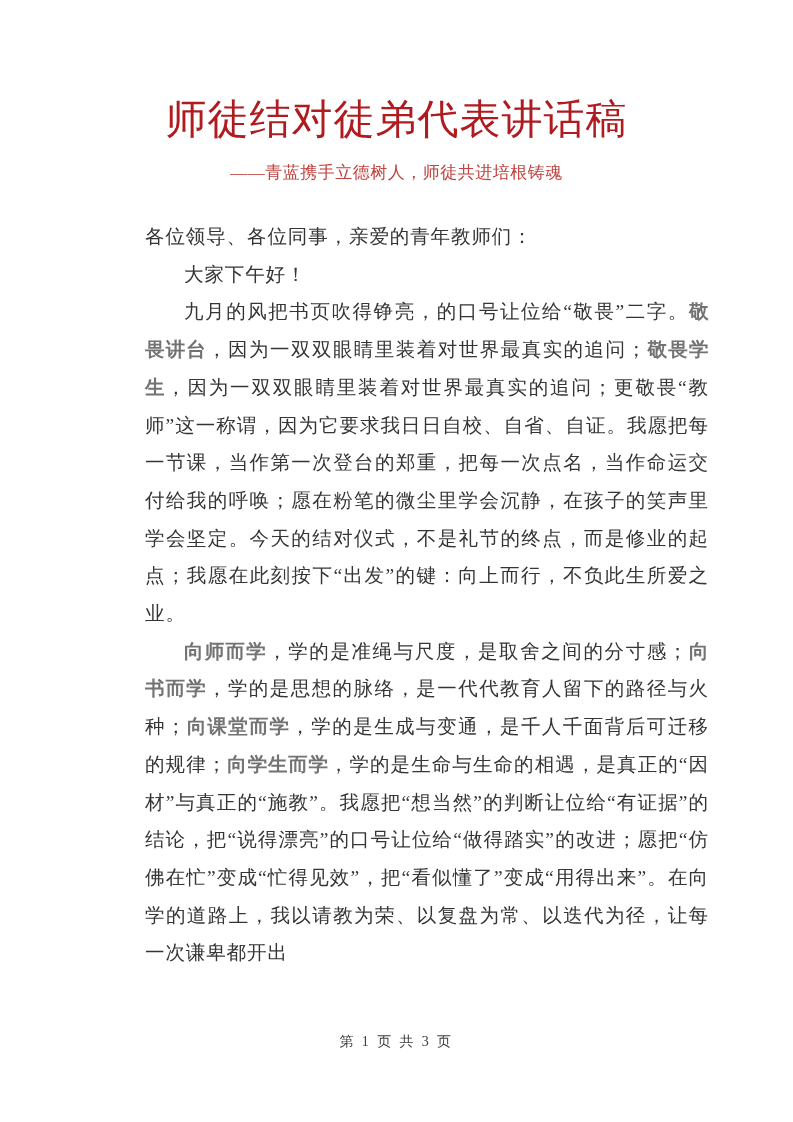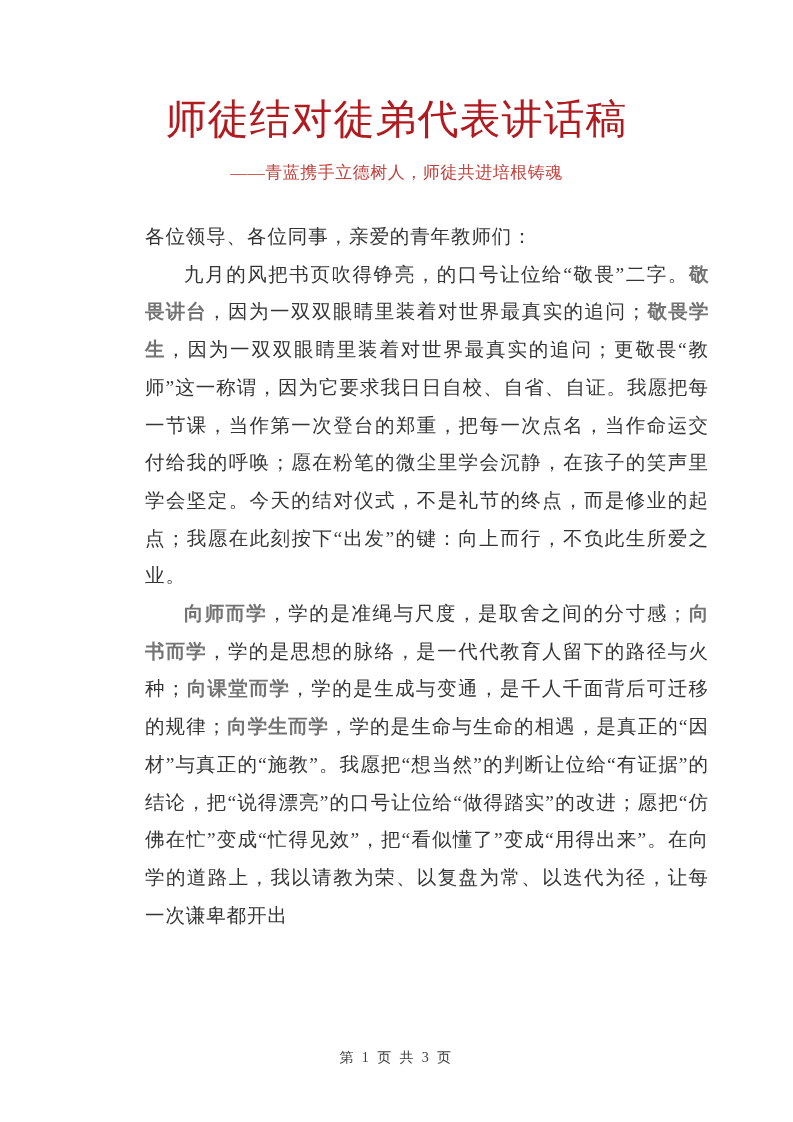--- a/index.html
+++ b/index.html
@@ -73,41 +73,41 @@
     letter-spacing: 0.6px;
   }
 
   
   .footer {
     position: absolute;
     left: 0;
     right: 0;
     top: 1032px;
     text-align: center;
-    margin-top: 16px;
   }
   .footer-text {
     font-size: 14px;
     color: #3b3b3b;
     letter-spacing: 2.4px;
     font-family: "Liberation Serif", "DejaVu Serif", serif;
   }
 </style>
 </head>
 <body>
 
 <div class="page">
 
   <div class="title-block">
     <h1 class="doc-title">师徒结对徒弟代表讲话稿</h1>
     <div class="doc-subtitle">——青蓝携手立德树人，师徒共进培根铸魂</div>
   </div>
 
   <div class="body-area" id="body-area">
       <p class="para"><span>各位领导、各位同事，亲爱的青年教师们：</span></p>
+      <p class="para indent"><span>大家下午好！</span></p>
       <p class="para indent"><span>九月的风把书页吹得铮亮，的口号让位给“敬畏”二字。</span><span class="bold">敬畏讲台</span><span>，因为一双双眼睛里装着对世界最真实的追问；</span><span class="bold">敬畏学生</span><span>，因为一双双眼睛里装着对世界最真实的追问；更敬畏“教师”这一称谓，因为它要求我日日自校、自省、自证。我愿把每一节课，当作第一次登台的郑重，把每一次点名，当作命运交付给我的呼唤；愿在粉笔的微尘里学会沉静，在孩子的笑声里学会坚定。今天的结对仪式，不是礼节的终点，而是修业的起点；我愿在此刻按下“出发”的键：向上而行，不负此生所爱之业。</span></p>
       <p class="para indent"><span class="bold">向师而学</span><span>，学的是准绳与尺度，是取舍之间的分寸感；</span><span class="bold">向书而学</span><span>，学的是思想的脉络，是一代代教育人留下的路径与火种；</span><span class="bold">向课堂而学</span><span>，学的是生成与变通，是千人千面背后可迁移的规律；</span><span class="bold">向学生而学</span><span>，学的是生命与生命的相遇，是真正的“因材”与真正的“施教”。我愿把“想当然”的判断让位给“有证据”的结论，把“说得漂亮”的口号让位给“做得踏实”的改进；愿把“仿佛在忙”变成“忙得见效”，把“看似懂了”变成“用得出来”。在向学的道路上，我以请教为荣、以复盘为常、以迭代为径，让每一次谦卑都开出</span></p>
     </div>
 
   <div class="footer">
     <span class="footer-text">第 1 页 共 3 页</span>
   </div>
 
 </div>
 

